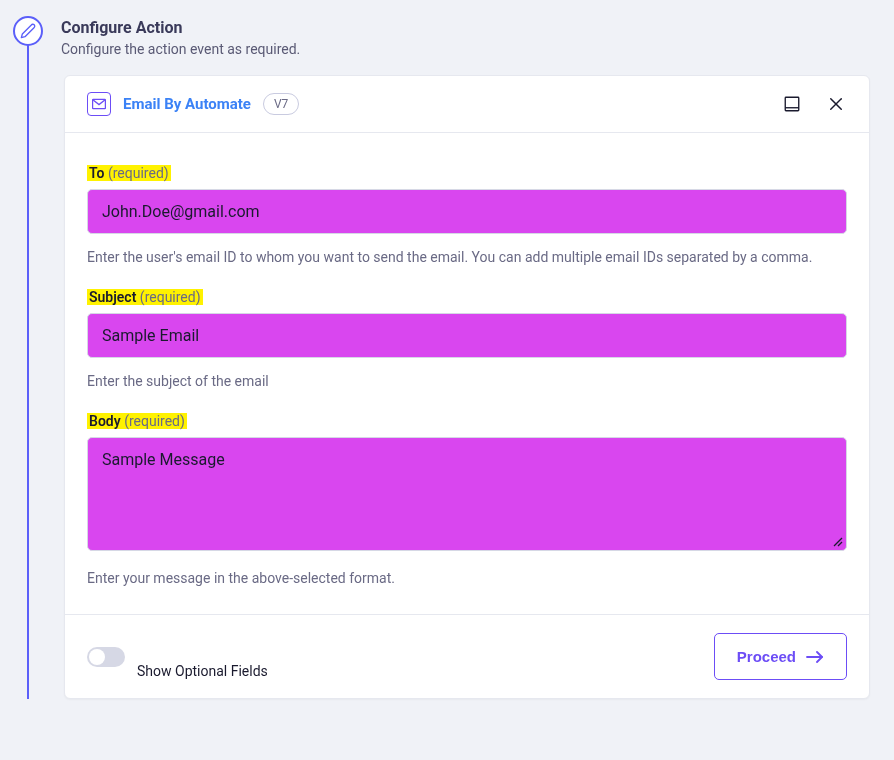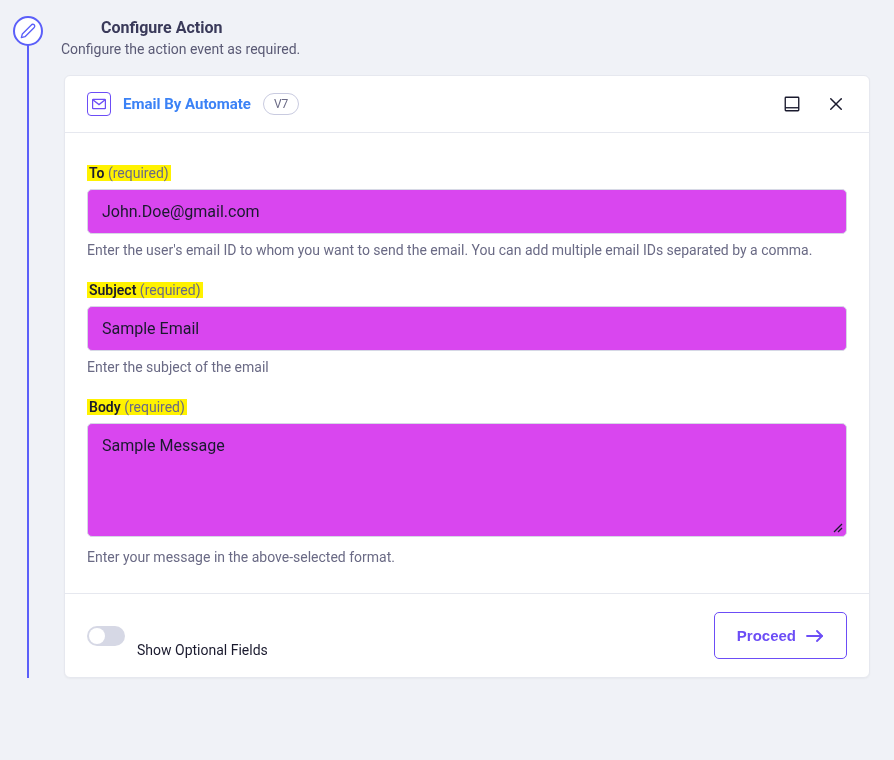--- a/index.html
+++ b/index.html
@@ -52,21 +52,20 @@
       height: 16px;
     }
     .step-titles {
       padding-top: 2px;
     }
     .step-title {
       font-size: 16px;
       font-weight: 700;
       color: #3a3a5a;
       margin-bottom: 4px;
-      margin-left: 40px;
     }
     .step-subtitle {
       font-size: 14px;
       color: #5a5a75;
     }
     .card {
       background: #fff;
       border-radius: 6px;
       margin-left: 44px;
       margin-right: 24px;
@@ -177,21 +176,21 @@
     }
     .resize-handle {
       position: absolute;
       right: 4px;
       bottom: 4px;
       pointer-events: none;
     }
     .form-help {
       font-size: 14px;
       color: #6a6a85;
-      margin-top: 8px;
+      margin-top: 15px;
     }
     .card-footer {
       border-top: 1px solid #e6e8ef;
       padding: 18px 22px;
       display: flex;
       align-items: center;
       justify-content: space-between;
     }
     .toggle-wrapper {
       display: flex;

